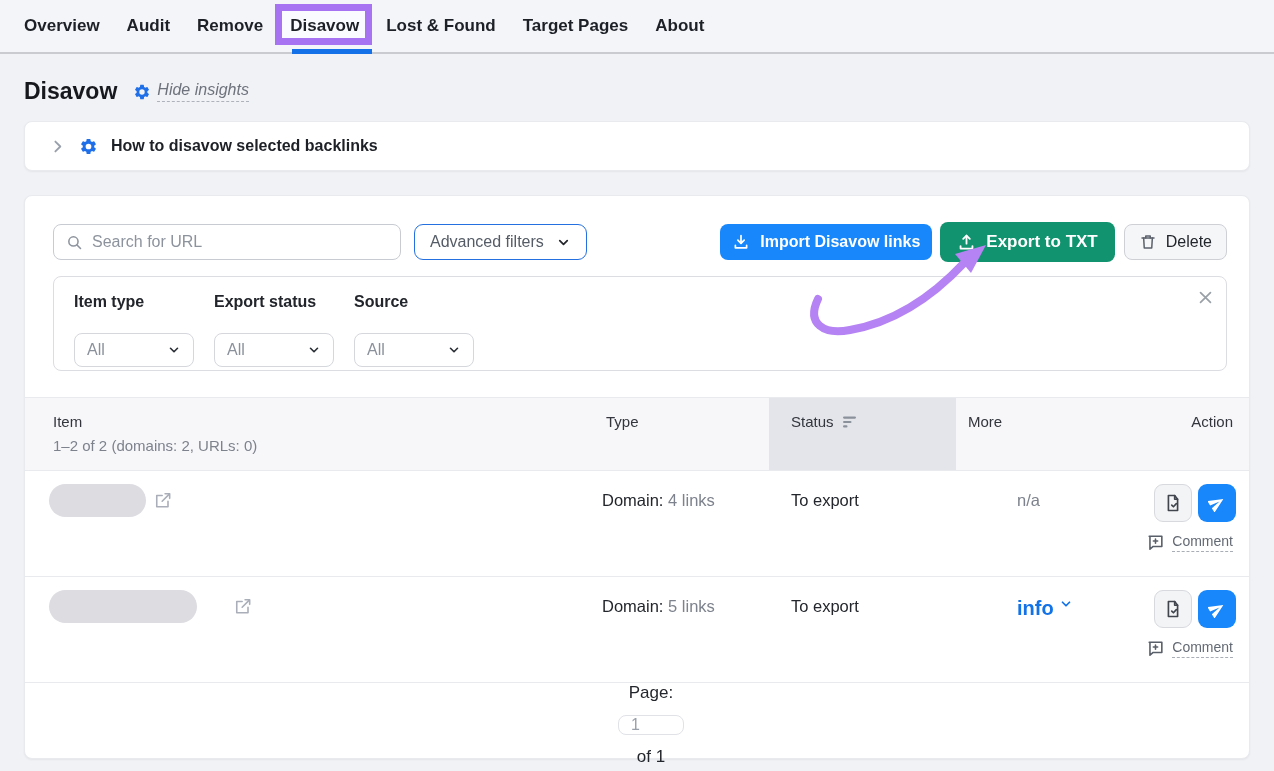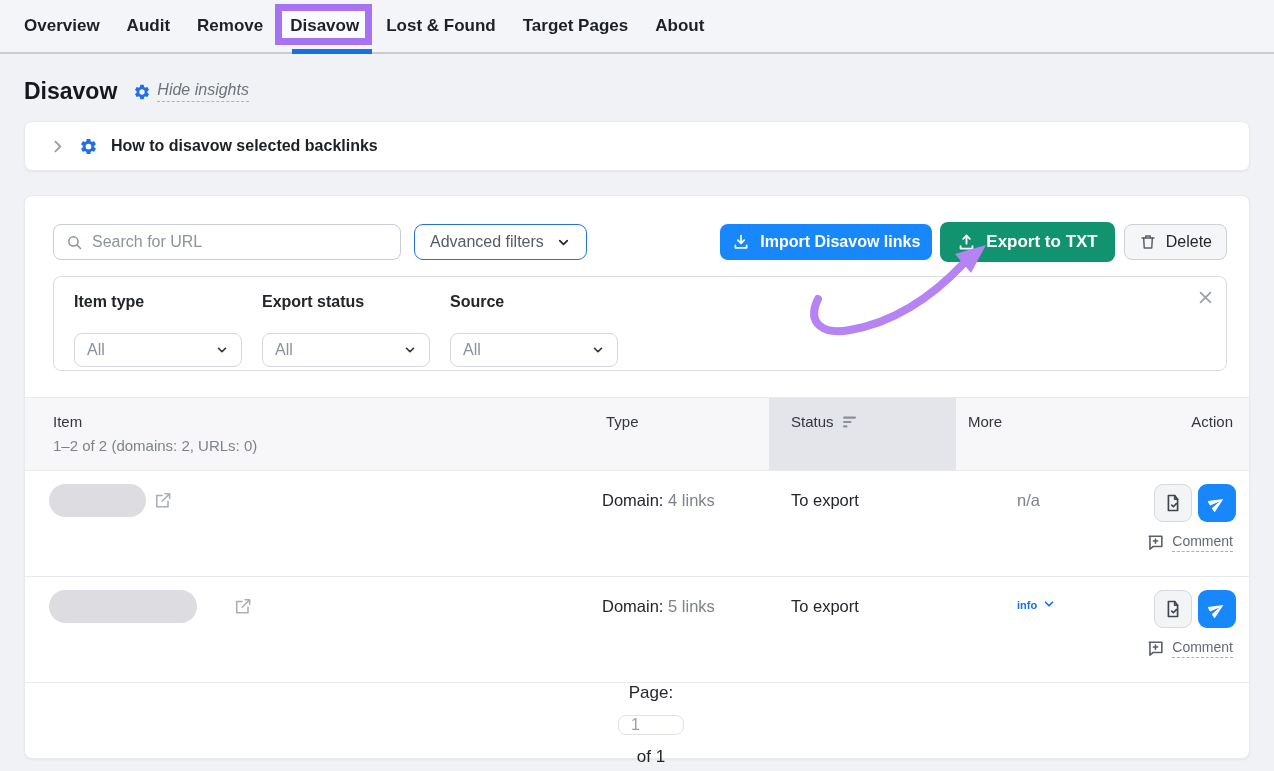--- a/index.html
+++ b/index.html
@@ -84,21 +84,21 @@
   }
   
   .filter-panel {
     margin:14px 22px 0 28px; border:1px solid #dcdde2; border-radius:8px;
     height:95px; position:relative; padding:16px 20px 0 20px;
   }
   .filter-groups { display:flex; gap:20px; }
   .filter-group { display:flex; flex-direction:column; }
   .filter-label { font-size:16px; font-weight:600; color:#22252b; margin-bottom:22px; }
   .select-box {
-    width:168px; height:34px; border:1px solid #d5d7dd; border-radius:8px;
+    width:120px; height:34px; border:1px solid #d5d7dd; border-radius:8px;
     display:flex; align-items:center; justify-content:space-between;
     padding:0 12px; cursor:pointer; background:#fff;
   }
   .select-value { font-size:16px; color:#8b919b; }
   .panel-close { position:absolute; top:12px; right:12px; cursor:pointer; color:#9aa0a8; }
   
   .table-header {
     margin-top:26px; height:74px; background:#f7f7fa;
     border-top:1px solid #e9eaee; border-bottom:1px solid #e9eaee;
     position:relative; font-size:15px; color:#33363d;
@@ -114,21 +114,21 @@
   .trow { height:106px; position:relative; border-bottom:1px solid #e9eaee; font-size:16.5px; }
   .pill { position:absolute; top:13px; height:33px; border-radius:17px; background:#dcdce1; }
   .pill-sm { left:24px; width:97px; }
   .pill-lg { left:24px; width:148px; }
   .ext-icon { position:absolute; top:19px; color:#a9aeb8; cursor:pointer; }
   .ext-1 { left:128px; } .ext-2 { left:208px; }
   .cell-type { position:absolute; left:577px; top:20px; }
   .t-dark { color:#23262c; } .t-gray { color:#7d828c; }
   .cell-status { position:absolute; left:766px; top:20px; color:#23262c; }
   .cell-more { position:absolute; left:944px; top:20px;margin-left:48px; }
-  .info-link { color:#1273e8; font-weight:700; font-size:11px; display:flex; align-items:flex-end; gap:5px; cursor:pointer; }
+  .info-link { color:#1273e8; font-weight:700; font-size:20px; display:flex; align-items:flex-start; gap:5px; cursor:pointer; }
   .action-btns { position:absolute; right:13px; top:13px; display:flex; gap:6px; }
   .icon-btn {
     width:38px; height:38px; border-radius:9px; display:flex;
     align-items:center; justify-content:center; cursor:pointer;
   }
   .doc-btn { background:#f3f4f6; border:1px solid #d7d9de; color:#41454d; }
   .send-btn { background:#1787fb; color:#fff; }
   .comment-link {
     position:absolute; right:16px; top:62px; display:flex; align-items:center; gap:7px;
     color:#646a74; font-size:14px; cursor:pointer;

